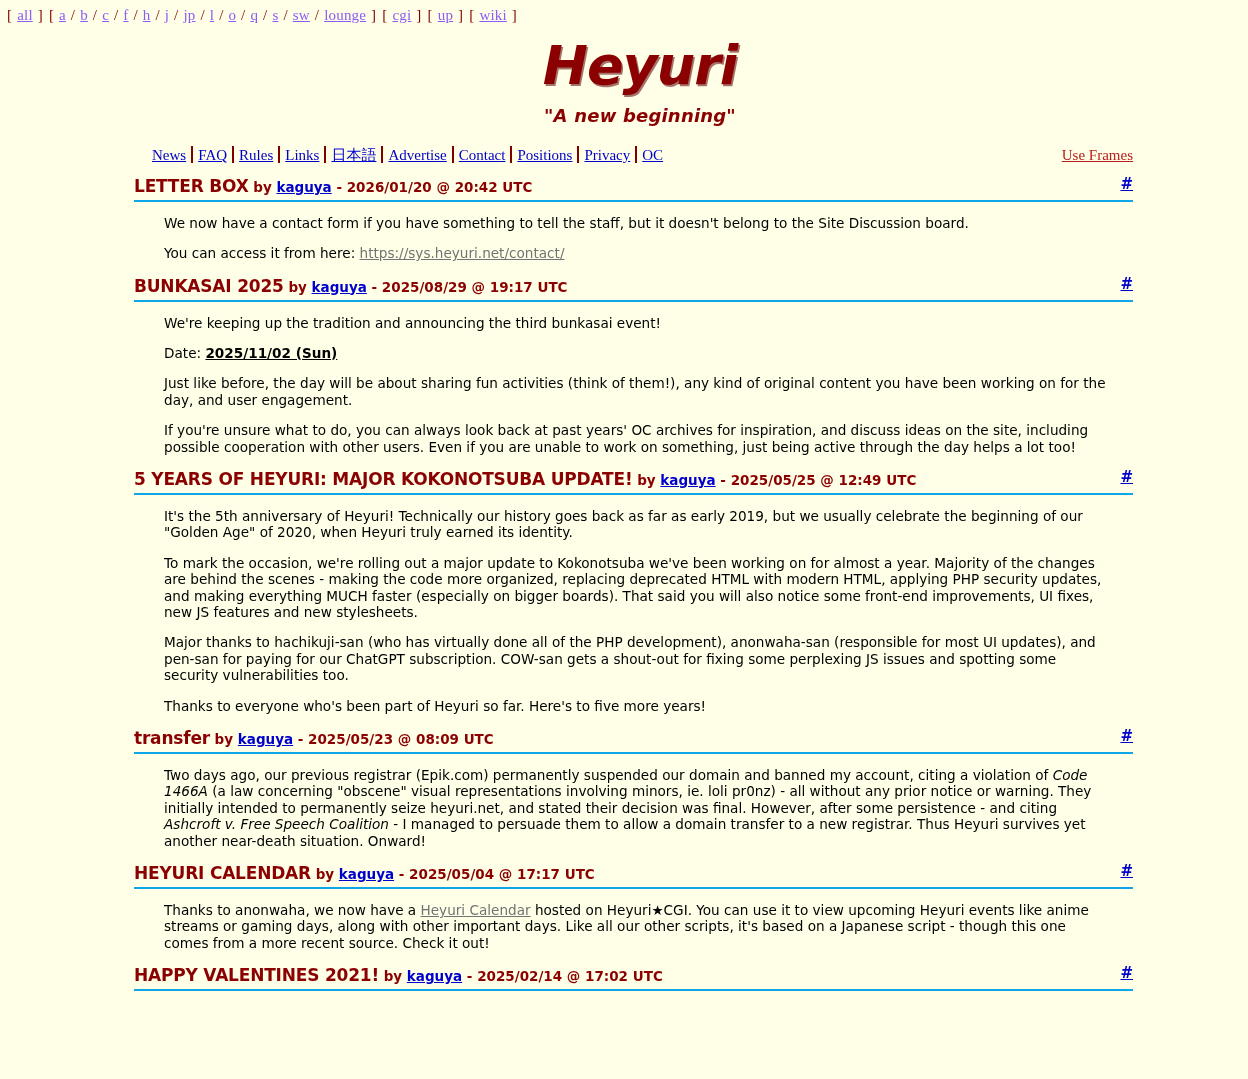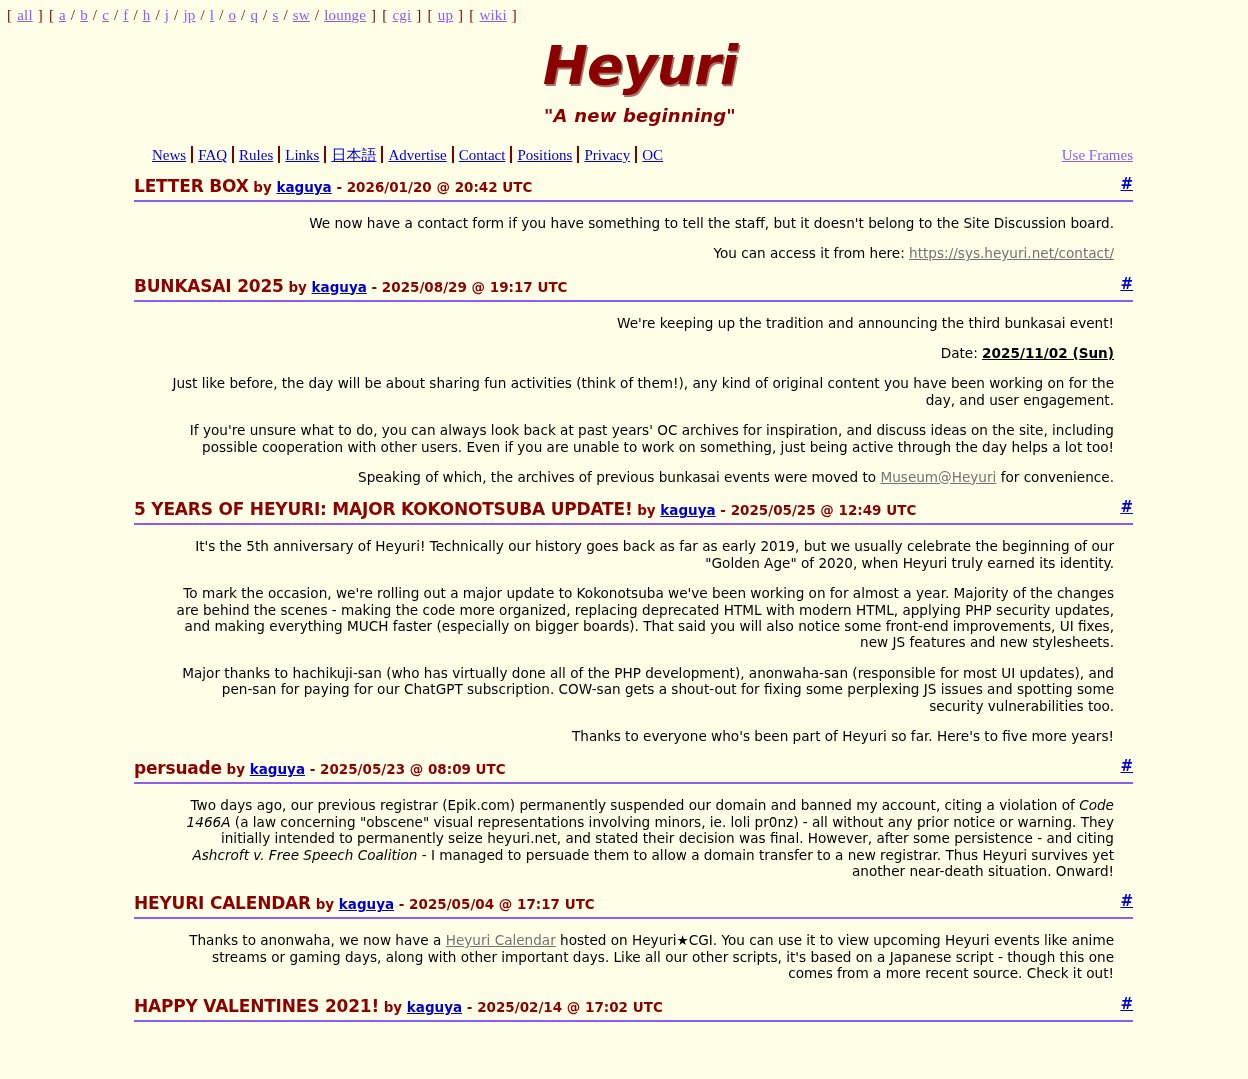--- a/index.html
+++ b/index.html
@@ -86,31 +86,31 @@
     height: 17px;
     background: #800000;
   }
   .useframes {
     position: absolute;
     right: 115px;
     top: 1px;
     font-family: "Liberation Serif", serif;
     font-size: 15px;
   }
-  .useframes a { color: #8b5cf6; text-decoration: underline; }
+  .useframes a { color: #b91c1c; text-decoration: underline; }
 
   
   .posts { margin-top: 6px; }
 
   .post { position: relative; }
 
   .post-head {
     position: relative;
     margin: 0 115px 0 134px;
-    border-bottom: 2px solid #8b5cf6;
+    border-bottom: 2px solid #0ea5e9;
     padding-bottom: 2px;
     height: 22px;
     white-space: nowrap;
   }
   .post-title {
     font-family: "DejaVu Sans", sans-serif;
     font-weight: bold;
     font-size: 17px;
     color: #8B0000;
     letter-spacing: -0.2px;
@@ -137,21 +137,20 @@
   .post-anchor a { color: #0000CC; text-decoration: underline; }
 
   .post-body {
     margin: 0 134px 0 164px;
     font-family: "DejaVu Sans", sans-serif;
     font-size: 13.6px;
     line-height: 16.4px;
     color: #000000;
     padding-top: 13px;
     padding-bottom: 14px;
-    text-align: right;
   }
   .post-body p { margin: 0 0 14px 0; }
   .post-body p:last-child { margin-bottom: 0; }
   .post-body a { color: #737373; }
   .post-body b, .post-body strong { font-weight: bold; text-decoration: underline; }
   .post-body i, .post-body em { font-style: italic; }
 </style>
 </head>
 <body>
 
@@ -197,34 +196,33 @@
         <p><span>You can access it from here: </span><a href="#">https://sys.heyuri.net/contact/</a></p>
       </div>
     </div>
     <div class="post">
       <div class="post-head"><span class="post-title">BUNKASAI 2025</span><span class="post-meta"><span> by </span><a href="#">kaguya</a><span> - 2025/08/29 @ 19:17 UTC</span></span><span class="post-anchor"><a href="#">#</a></span></div>
       <div class="post-body">
         <p><span>We're keeping up the tradition and announcing the third bunkasai event!</span></p>
         <p><span>Date: </span><b>2025/11/02 (Sun)</b></p>
         <p><span>Just like before, the day will be about sharing fun activities (think of them!), any kind of original content you have been working on for the day, and user engagement.</span></p>
         <p><span>If you're unsure what to do, you can always look back at past years' OC archives for inspiration, and discuss ideas on the site, including possible cooperation with other users. Even if you are unable to work on something, just being active through the day helps a lot too!</span></p>
-        <p><span>Speaking of which, the archives of previous bunkasai events were moved to </span><a href="#">Museum@Heyuri</a><span> for convenience.</span></p>
       </div>
     </div>
     <div class="post">
       <div class="post-head"><span class="post-title">5 YEARS OF HEYURI: MAJOR KOKONOTSUBA UPDATE!</span><span class="post-meta"><span> by </span><a href="#">kaguya</a><span> - 2025/05/25 @ 12:49 UTC</span></span><span class="post-anchor"><a href="#">#</a></span></div>
       <div class="post-body">
         <p><span>It's the 5th anniversary of Heyuri! Technically our history goes back as far as early 2019, but we usually celebrate the beginning of our "Golden Age" of 2020, when Heyuri truly earned its identity.</span></p>
         <p><span>To mark the occasion, we're rolling out a major update to Kokonotsuba we've been working on for almost a year. Majority of the changes are behind the scenes - making the code more organized, replacing deprecated HTML with modern HTML, applying PHP security updates, and making everything MUCH faster (especially on bigger boards). That said you will also notice some front-end improvements, UI fixes, new JS features and new stylesheets.</span></p>
         <p><span>Major thanks to hachikuji-san (who has virtually done all of the PHP development), anonwaha-san (responsible for most UI updates), and pen-san for paying for our ChatGPT subscription. COW-san gets a shout-out for fixing some perplexing JS issues and spotting some security vulnerabilities too.</span></p>
         <p><span>Thanks to everyone who's been part of Heyuri so far. Here's to five more years!</span></p>
       </div>
     </div>
     <div class="post">
-      <div class="post-head"><span class="post-title">persuade</span><span class="post-meta"><span> by </span><a href="#">kaguya</a><span> - 2025/05/23 @ 08:09 UTC</span></span><span class="post-anchor"><a href="#">#</a></span></div>
+      <div class="post-head"><span class="post-title">transfer</span><span class="post-meta"><span> by </span><a href="#">kaguya</a><span> - 2025/05/23 @ 08:09 UTC</span></span><span class="post-anchor"><a href="#">#</a></span></div>
       <div class="post-body">
         <p><span>Two days ago, our previous registrar (Epik.com) permanently suspended our domain and banned my account, citing a violation of </span><i>Code 1466A</i><span> (a law concerning "obscene" visual representations involving minors, ie. loli pr0nz) - all without any prior notice or warning. They initially intended to permanently seize heyuri.net, and stated their decision was final. However, after some persistence - and citing </span><i>Ashcroft v. Free Speech Coalition</i><span> - I managed to persuade them to allow a domain transfer to a new registrar. Thus Heyuri survives yet another near-death situation. Onward!</span></p>
       </div>
     </div>
     <div class="post">
       <div class="post-head"><span class="post-title">HEYURI CALENDAR</span><span class="post-meta"><span> by </span><a href="#">kaguya</a><span> - 2025/05/04 @ 17:17 UTC</span></span><span class="post-anchor"><a href="#">#</a></span></div>
       <div class="post-body">
         <p><span>Thanks to anonwaha, we now have a </span><a href="#">Heyuri Calendar</a><span> hosted on Heyuri★CGI. You can use it to view upcoming Heyuri events like anime streams or gaming days, along with other important days. Like all our other scripts, it's based on a Japanese script - though this one comes from a more recent source. Check it out!</span></p>
       </div>
     </div>

